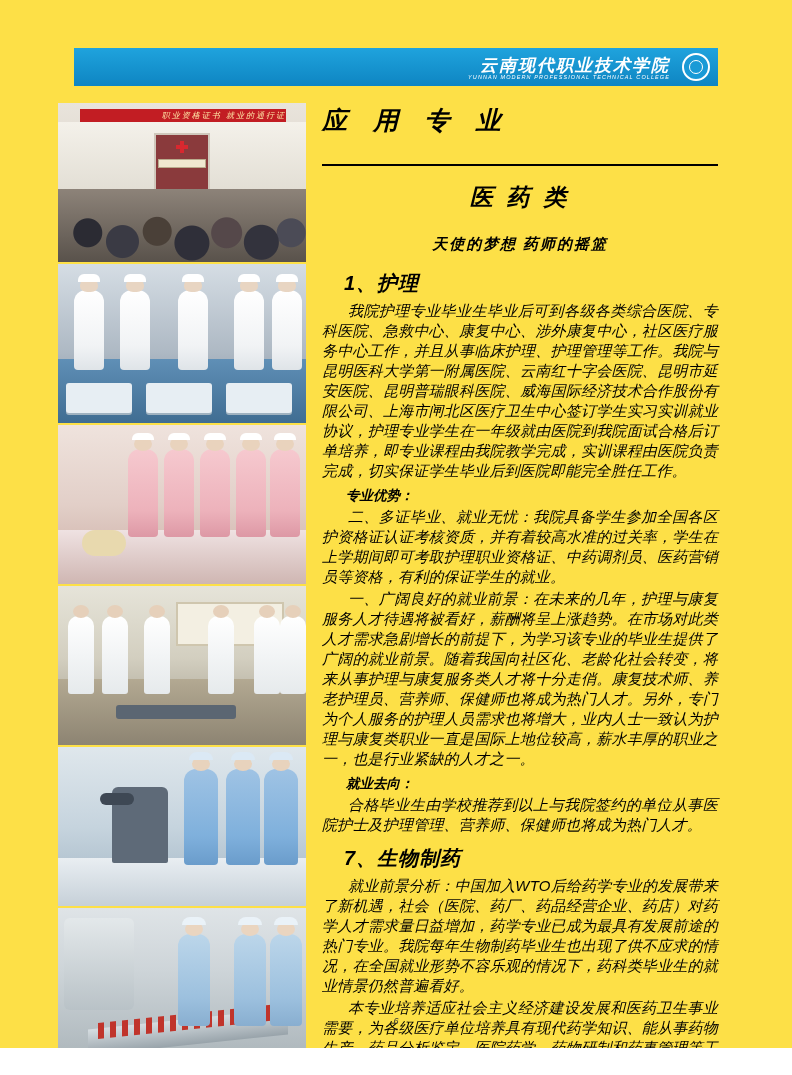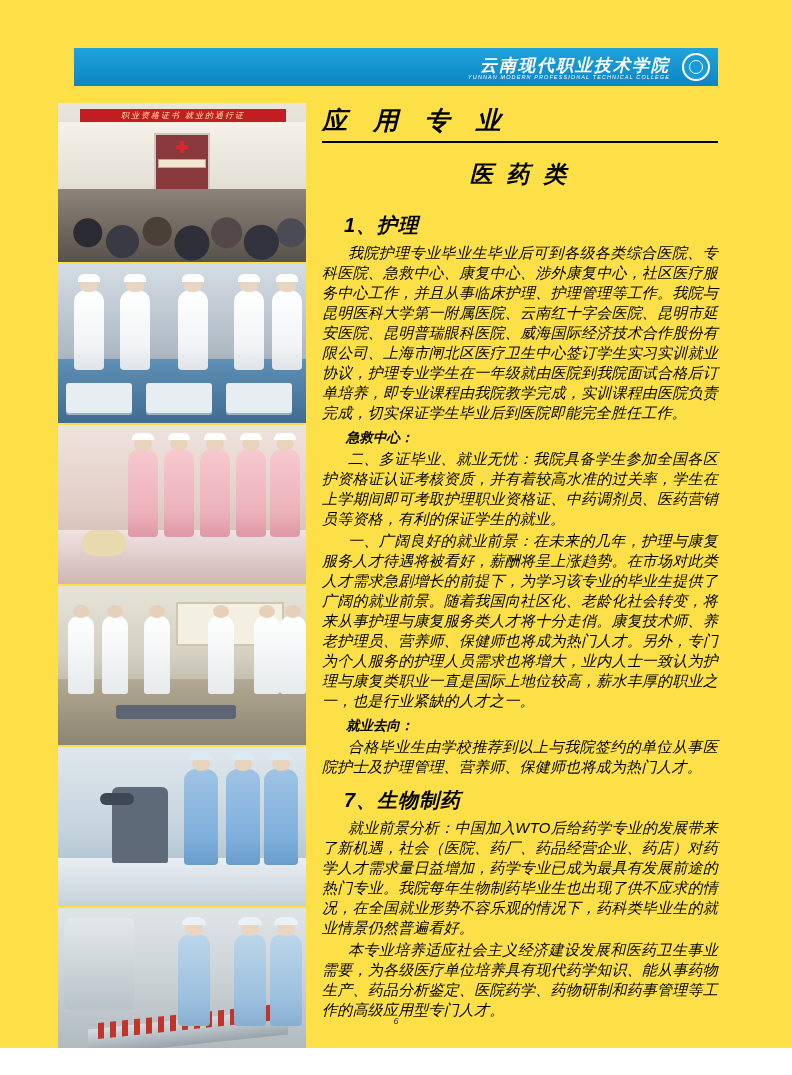--- a/index.html
+++ b/index.html
@@ -88,21 +88,21 @@
     overflow: hidden;
     background: #b9c3cc;
   }
   .photo:last-child { margin-bottom: 0; }
 
   
   .p1 { background: linear-gradient(to bottom, #e9e4dc 0%, #ded7cd 42%, #9e9286 60%, #6c6258 100%); }
   .p1 .banner {
     position: absolute; left: 22px; top: 6px; width: 206px; height: 13px;
     background: #c21d23; color: #ffe9a8; font-size: 8px; line-height: 13px;
-    text-align: center; letter-spacing: 2px;
+    text-align: right; letter-spacing: 2px;
   }
   .p1 .wall {
     position: absolute; left: 0; top: 19px; width: 248px; height: 70px;
     background: linear-gradient(to bottom,#f4f1ea,#e2ded4);
   }
   .p1 .door {
     position: absolute; left: 96px; top: 30px; width: 56px; height: 59px;
     background: #8a3a3c; border: 2px solid #cfc7bb; box-sizing: border-box;
   }
   .p1 .cross {
@@ -266,21 +266,21 @@
     left: 322px;
     top: 104px;
     width: 396px;
   }
   .sec-title {
     font-family: "Liberation Serif", "DejaVu Serif", serif;
     font-size: 25px;
     font-weight: bold;
     letter-spacing: 10px;
     color: #000000;
-    padding-bottom: 4px;
+    padding-bottom: 27px;
   }
   .rule {
     border-bottom: 2px solid #000000;
     width: 100%;
     margin-bottom: 16px;
   }
   .cat-title {
     text-align: center;
     font-family: "Liberation Serif", "DejaVu Serif", serif;
     font-size: 23px;
@@ -400,25 +400,26 @@
       <div class="worker o1"></div>
       <div class="worker o2"></div>
       <div class="worker o3"></div>
     </div>
   </div>
 
   <div class="content">
     <div class="sec-title">应 用 专 业</div>
     <div class="rule"></div>
     <div class="cat-title">医 药 类</div>
+    <div class="slogan">天使的梦想  药师的摇篮</div>
 
     <div class="h2 indent">1、护理</div>
     <p class="body">我院护理专业毕业生毕业后可到各级各类综合医院、专科医院、急救中心、康复中心、涉外康复中心，社区医疗服务中心工作，并且从事临床护理、护理管理等工作。我院与昆明医科大学第一附属医院、云南红十字会医院、昆明市延安医院、昆明普瑞眼科医院、威海国际经济技术合作股份有限公司、上海市闸北区医疗卫生中心签订学生实习实训就业协议，护理专业学生在一年级就由医院到我院面试合格后订单培养，即专业课程由我院教学完成，实训课程由医院负责完成，切实保证学生毕业后到医院即能完全胜任工作。</p>
 
-    <div class="h3">急救中心：</div>
+    <div class="h3">专业优势：</div>
     <p class="body">二、多证毕业、就业无忧：我院具备学生参加全国各区护资格证认证考核资质，并有着较高水准的过关率，学生在上学期间即可考取护理职业资格证、中药调剂员、医药营销员等资格，有利的保证学生的就业。</p>
     <p class="body">一、广阔良好的就业前景：在未来的几年，护理与康复服务人才待遇将被看好，薪酬将呈上涨趋势。在市场对此类人才需求急剧增长的前提下，为学习该专业的毕业生提供了广阔的就业前景。随着我国向社区化、老龄化社会转变，将来从事护理与康复服务类人才将十分走俏。康复技术师、养老护理员、营养师、保健师也将成为热门人才。另外，专门为个人服务的护理人员需求也将增大，业内人士一致认为护理与康复类职业一直是国际上地位较高，薪水丰厚的职业之一，也是行业紧缺的人才之一。</p>
 
     <div class="h3">就业去向：</div>
     <p class="body">合格毕业生由学校推荐到以上与我院签约的单位从事医院护士及护理管理、营养师、保健师也将成为热门人才。</p>
 
     <div class="h2 indent">7、生物制药</div>
     <p class="body">就业前景分析：中国加入WTO后给药学专业的发展带来了新机遇，社会（医院、药厂、药品经营企业、药店）对药学人才需求量日益增加，药学专业已成为最具有发展前途的热门专业。我院每年生物制药毕业生也出现了供不应求的情况，在全国就业形势不容乐观的情况下，药科类毕业生的就业情景仍然普遍看好。</p>
     <p class="body">本专业培养适应社会主义经济建设发展和医药卫生事业需要，为各级医疗单位培养具有现代药学知识、能从事药物生产、药品分析鉴定、医院药学、药物研制和药事管理等工作的高级应用型专门人才。</p>
   </div>

